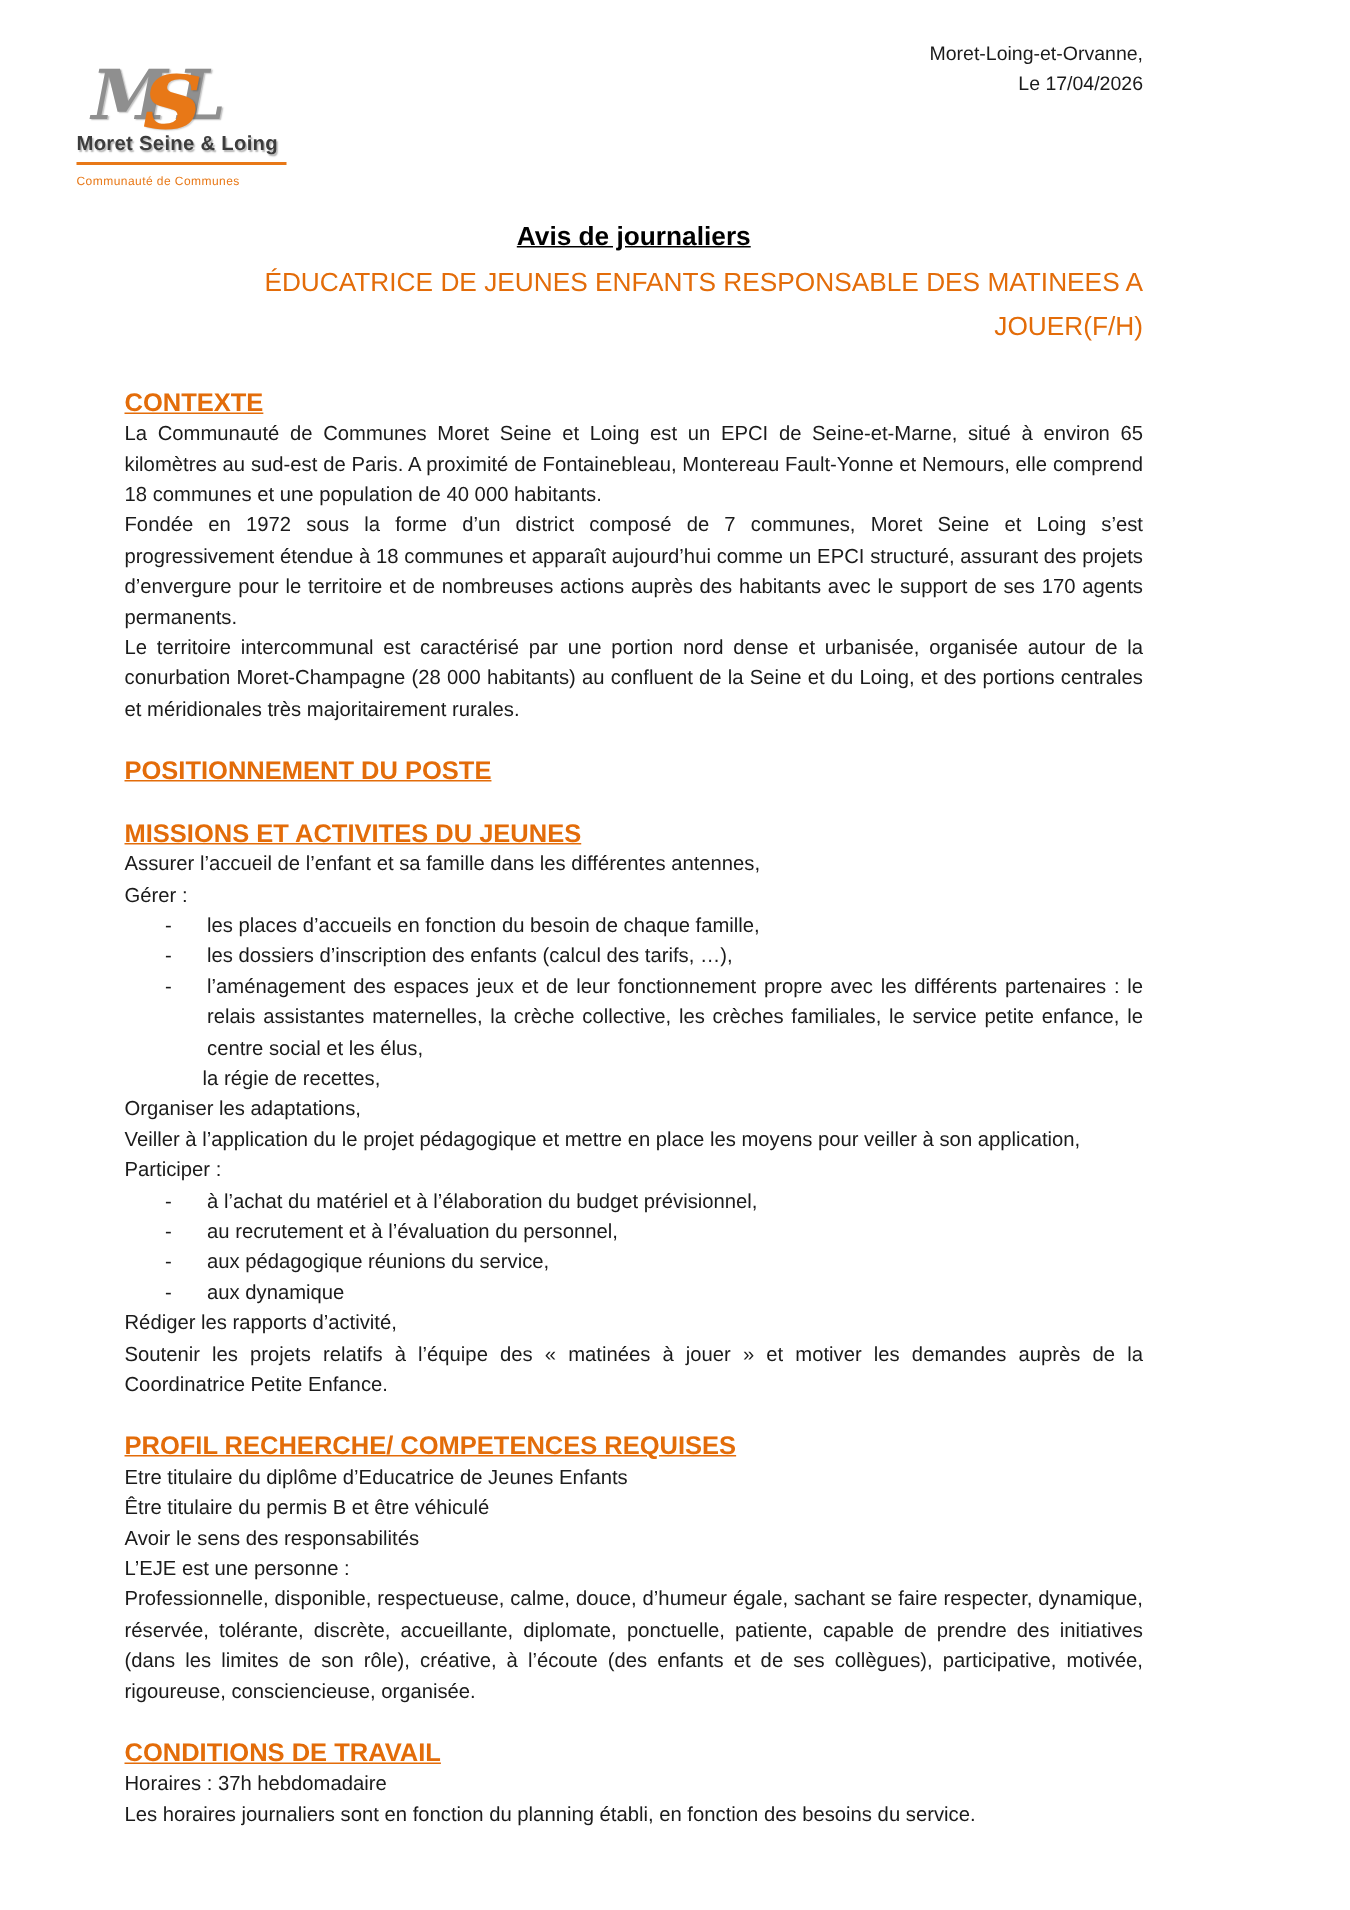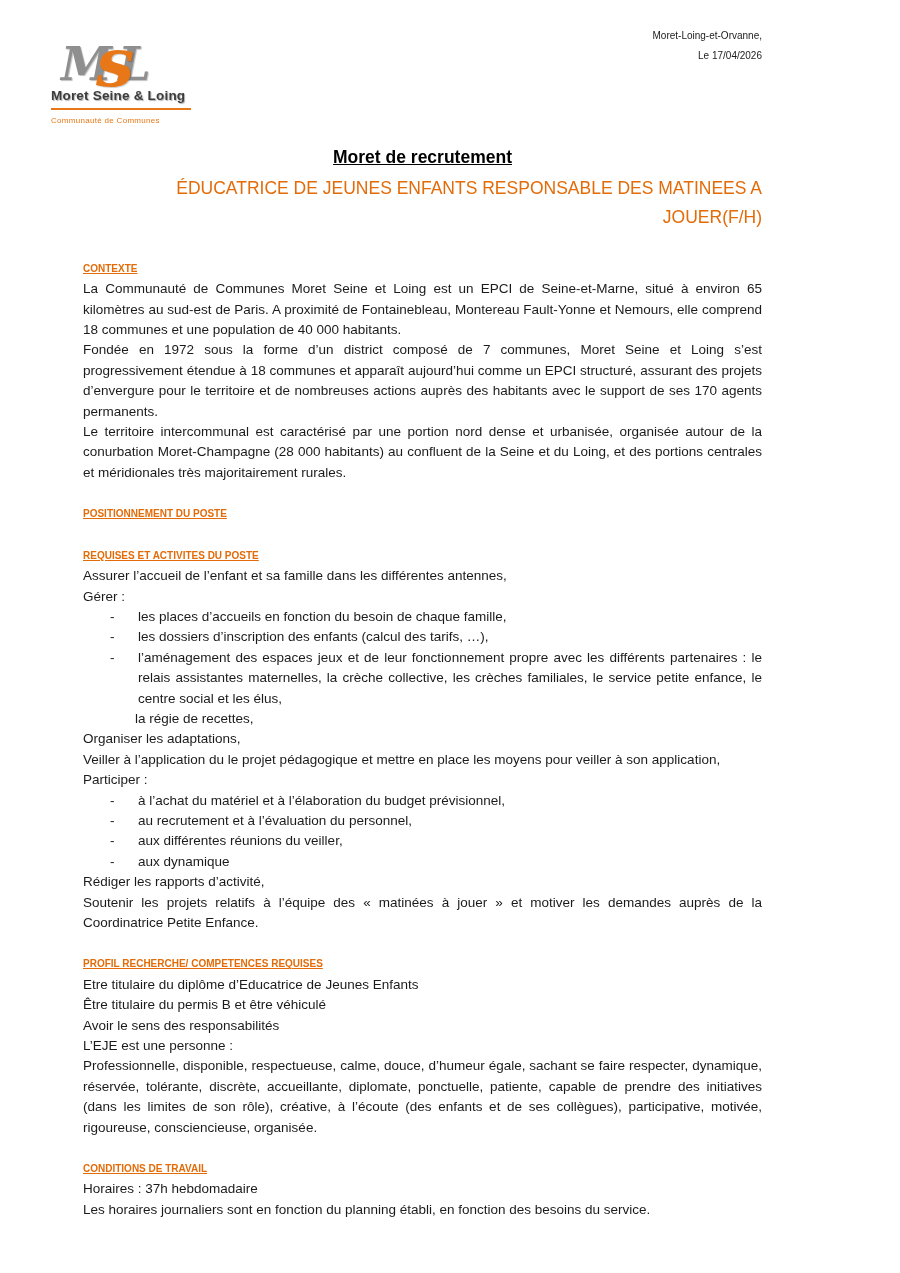--- a/index.html
+++ b/index.html
@@ -20,39 +20,39 @@
   
   .header { display: flex; justify-content: space-between; align-items: flex-start; min-height: 88px; }
   .logo { width: 170px; margin-left: -32px; }
   .monogram { font-family: "DejaVu Serif", serif; font-style: italic; line-height: 1; height: 62px; white-space: nowrap; padding-left: 10px; }
   .mono-m { font-size: 46px; font-weight: bold; color: #8f8f8f; text-shadow: 1px 1px 1px rgba(0,0,0,0.25); }
   .mono-s { font-size: 68px; font-weight: bold; color: #e87817; margin-left: -16px; text-shadow: 1px 1px 1px rgba(0,0,0,0.2); position: relative; top: 6px; }
   .mono-l { font-size: 46px; font-weight: bold; color: #8f8f8f; margin-left: -16px; text-shadow: 1px 1px 1px rgba(0,0,0,0.25); }
   .logo-name { font-size: 13.5px; font-weight: bold; color: #3c3c3c; text-shadow: 1px 1px 1px rgba(0,0,0,0.3); margin-top: 2px; letter-spacing: 0.2px; }
   .logo-rule { height: 2px; background: #e87817; margin: 2px 0 1px 0; width: 140px; }
   .logo-sub { font-size: 8px; color: #e87817; letter-spacing: 0.3px; }
-  .header-right { text-align: right; font-size: 10px; line-height: 19.5px; padding-top: 4px; }
+  .header-right { text-align: right; font-size: 13px; line-height: 19.5px; padding-top: 4px; }
 
   
   .doc-title {
     margin: 12px 0 0 0; text-align: center;
     font-size: 17.5px; font-weight: bold; color: #000000;
     text-decoration: underline; line-height: 26px;
   }
   .doc-subtitle {
     margin: 4px 0 0 0; text-align: right;
     font-size: 17.5px; font-weight: 400; color: #e36c09;
     line-height: 29px;
   }
 
   
   .doc-section { margin-top: 21px; }
   .doc-section.first { margin-top: 27px; }
   .section-heading {
-    margin: 0; font-size: 10px; font-weight: bold; color: #e36c09;
+    margin: 0; font-size: 17px; font-weight: bold; color: #e36c09;
     text-decoration: underline; line-height: 20.4px;
   }
   p.body-text { margin: 0; text-align: justify; }
   .bullet { display: flex; }
   .bullet-dash { flex: 0 0 28px; margin-left: 27px; }
   .bullet-text { flex: 1; text-align: justify; }
   .hang { margin-left: 52px !important; }
 </style>
 </head>
 <body>
@@ -67,39 +67,39 @@
       <div class="logo-name">Moret Seine &amp; Loing</div>
       <div class="logo-rule"></div>
       <div class="logo-sub">Communauté de Communes</div>
     </div>
     <div class="header-right">
       <div>Moret-Loing-et-Orvanne,</div>
       <div>Le 17/04/2026</div>
     </div>
   </div>
 
-  <h1 class="doc-title">Moret de recrutement</h1>
+  <h1 class="doc-title">Avis de journaliers</h1>
   <h2 class="doc-subtitle">
     <span>ÉDUCATRICE DE JEUNES ENFANTS RESPONSABLE DES MATINEES A</span><br>
     <span>JOUER(F/H)</span>
   </h2>
 
   <section class="doc-section first">
     <h3 class="section-heading">CONTEXTE</h3>
     <p class="body-text">La Communauté de Communes Moret Seine et Loing est un EPCI de Seine-et-Marne, situé à environ 65 kilomètres au sud-est de Paris. A proximité de Fontainebleau, Montereau Fault-Yonne et Nemours, elle comprend 18 communes et une population de 40 000 habitants.</p>
     <p class="body-text">Fondée en 1972 sous la forme d’un district composé de 7 communes, Moret Seine et Loing s’est progressivement étendue à 18 communes et apparaît aujourd’hui comme un EPCI structuré, assurant des projets d’envergure pour le territoire et de nombreuses actions auprès des habitants avec le support de ses 170 agents permanents.</p>
     <p class="body-text">Le territoire intercommunal est caractérisé par une portion nord dense et urbanisée, organisée autour de la conurbation Moret-Champagne (28 000 habitants) au confluent de la Seine et du Loing, et des portions centrales et méridionales très majoritairement rurales.</p>
   </section>
 
   <section class="doc-section">
     <h3 class="section-heading">POSITIONNEMENT DU POSTE</h3>
   </section>
 
   <section class="doc-section">
-    <h3 class="section-heading">REQUISES ET ACTIVITES DU POSTE</h3>
+    <h3 class="section-heading">MISSIONS ET ACTIVITES DU JEUNES</h3>
     <p class="body-text">Assurer l’accueil de l’enfant et sa famille dans les différentes antennes,</p>
     <p class="body-text">Gérer :</p>
 
     <div class="bullet">
       <span class="bullet-dash">-</span>
       <span class="bullet-text">les places d’accueils en fonction du besoin de chaque famille,</span>
     </div>
     <div class="bullet">
       <span class="bullet-dash">-</span>
       <span class="bullet-text">les dossiers d’inscription des enfants (calcul des tarifs, …),</span>
@@ -117,21 +117,21 @@
     <div class="bullet">
       <span class="bullet-dash">-</span>
       <span class="bullet-text">à l’achat du matériel et à l’élaboration du budget prévisionnel,</span>
     </div>
     <div class="bullet">
       <span class="bullet-dash">-</span>
       <span class="bullet-text">au recrutement et à l’évaluation du personnel,</span>
     </div>
     <div class="bullet">
       <span class="bullet-dash">-</span>
-      <span class="bullet-text">aux différentes réunions du veiller,</span>
+      <span class="bullet-text">aux pédagogique réunions du service,</span>
     </div>
     <div class="bullet">
       <span class="bullet-dash">-</span>
       <span class="bullet-text">aux dynamique</span>
     </div>
 
     <p class="body-text">Rédiger les rapports d’activité,</p>
     <p class="body-text">Soutenir les projets relatifs à l’équipe des « matinées à jouer » et motiver les demandes auprès de la Coordinatrice Petite Enfance.</p>
   </section>
 

